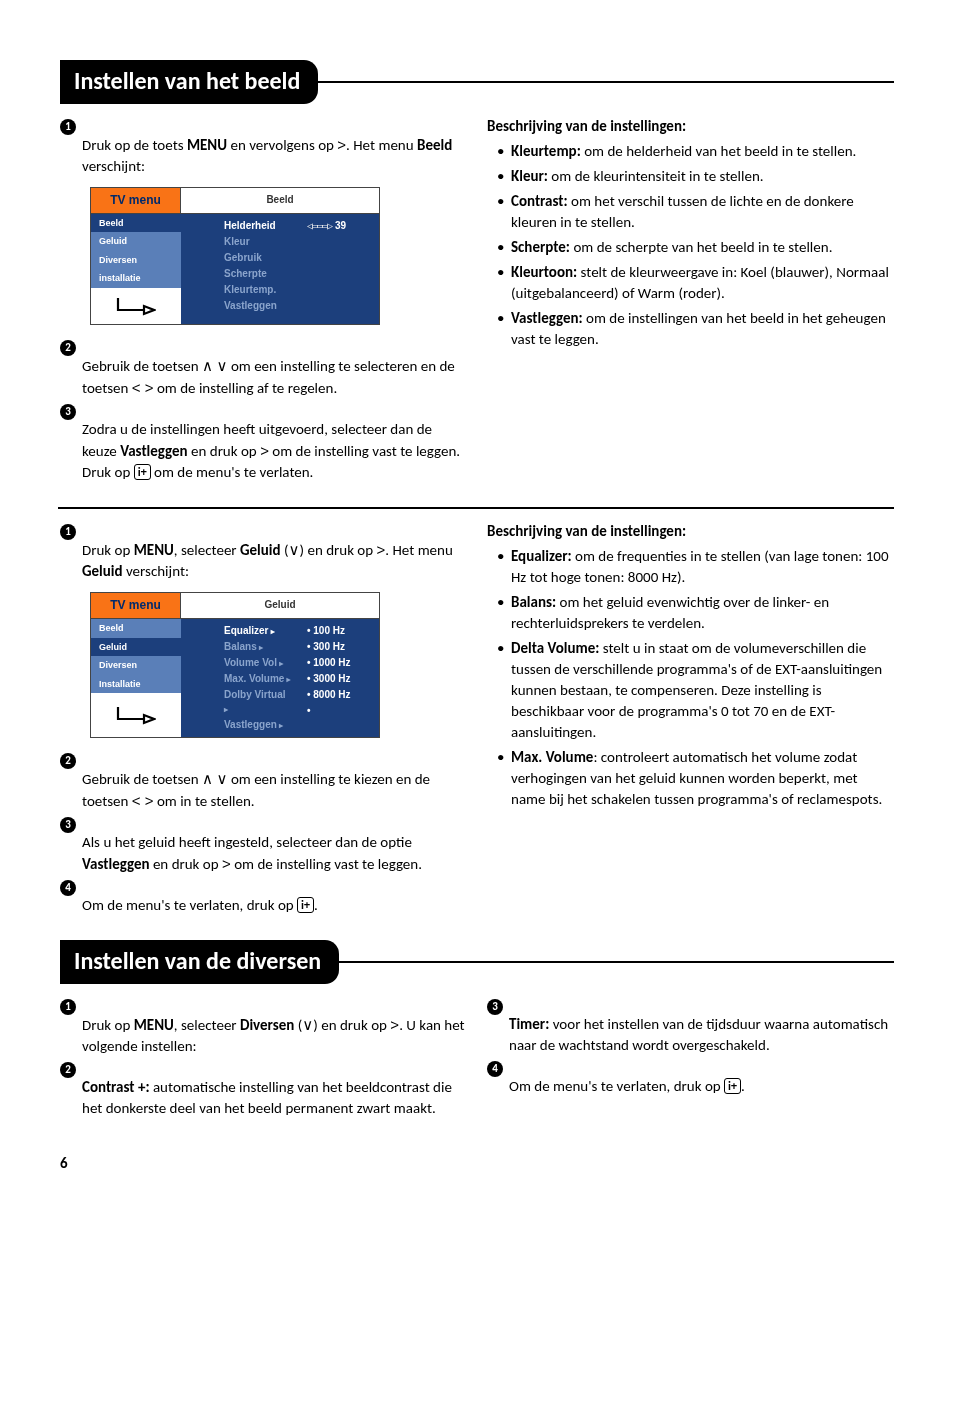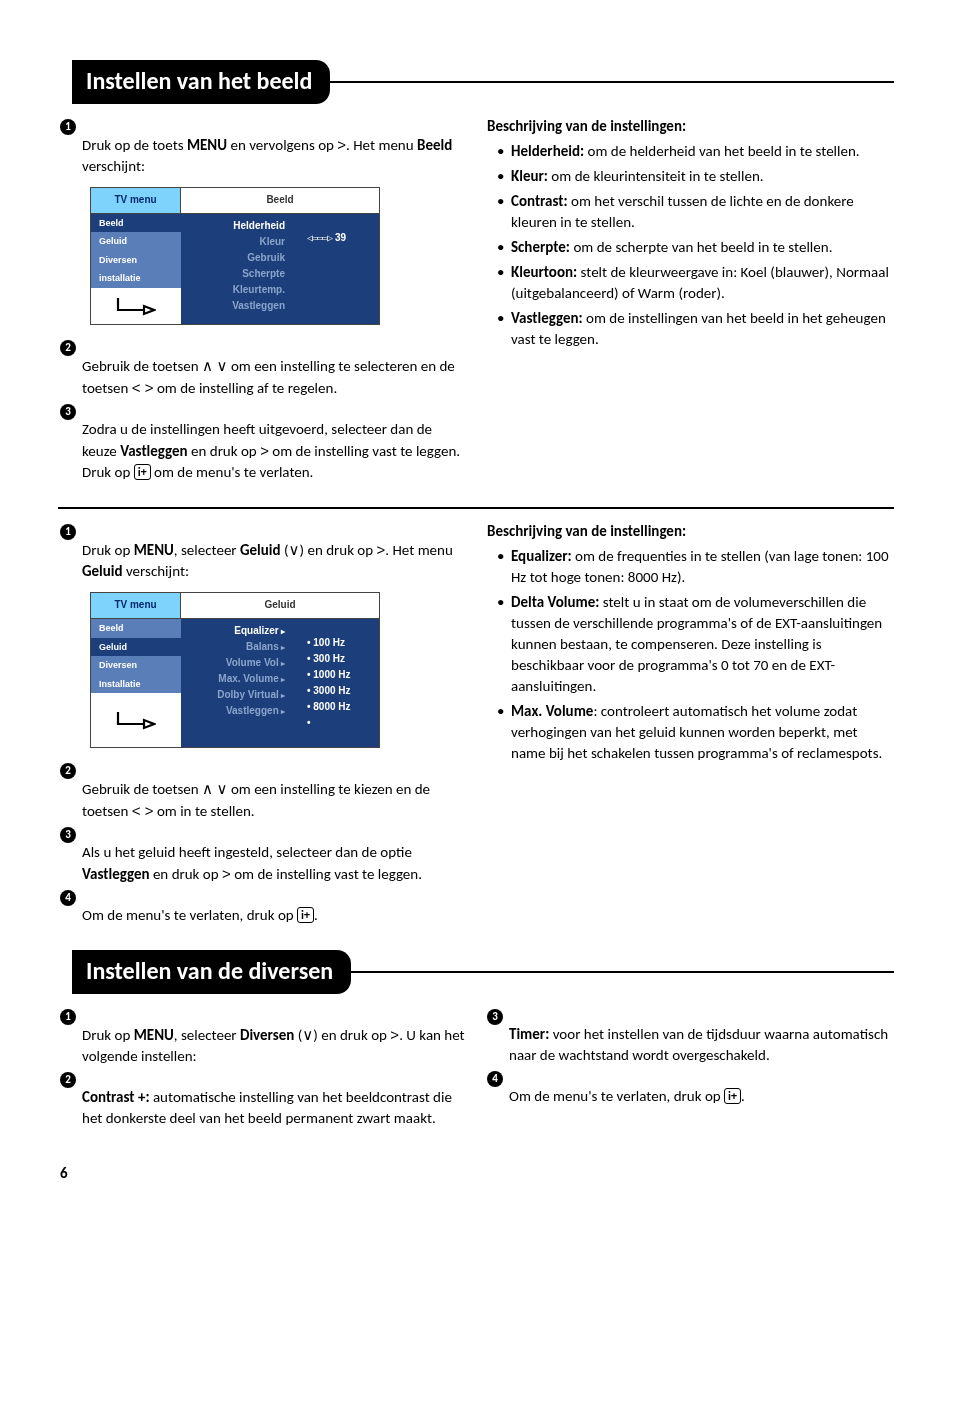--- a/index.html
+++ b/index.html
@@ -18,21 +18,20 @@
     align-items: center;
     margin: 20px 0 10px 0;
   }
   .section-header .pill {
     background: #000;
     color: #fff;
     font-size: 24px;
     font-weight: bold;
     padding: 4px 18px 6px 14px;
     border-radius: 0 14px 14px 0;
-    margin-left: 12px;
   }
   .section-header .line {
     flex: 1;
     height: 2px;
     background: #000;
     margin-left: -2px;
   }
   .two-col {
     display: flex;
     gap: 20px;
@@ -93,28 +92,28 @@
     font-size: 10px;
     font-weight: bold;
     color: #fff;
   }
   .menu-box .header-row {
     display: flex;
     height: 26px;
   }
   .menu-box .side-top {
     width: 90px;
-    background: #7dd3fc;
+    background: #f97316;
     color: #002a6c;
     display: flex;
     align-items: center;
     justify-content: center;
     border-right: 1px solid #444;
     border-bottom: 1px solid #444;
-    font-size: 10px;
+    font-size: 12px;
   }
   .menu-box .main-top {
     flex: 1;
     background: #fff;
     color: #333;
     display: flex;
     align-items: center;
     justify-content: center;
     border-bottom: 1px solid #444;
   }
@@ -143,29 +142,29 @@
     min-height: 36px;
   }
   .menu-box .arrow-box svg { width: 40px; height: 20px; }
   .menu-box .main-body {
     flex: 1;
     background: #1c3f7c;
     display: flex;
   }
   .menu-box .labels {
     flex: 1;
-    padding: 4px 16px;
-    text-align: right;
+    padding: 4px 10px;
+    margin-left: 33px;
   }
   .menu-box .labels div { padding: 1px 0; color: #8aa4cc; }
   .menu-box .labels .hl { color: #fff; }
   .menu-box .labels .arrow-r::after { content: " ▸"; font-size: 8px; }
   .menu-box .values {
     width: 78px;
-    padding: 16px 6px;
+    padding: 4px 6px;
     color: #fff;
   }
   .menu-box .values div { padding: 1px 0; }
   .menu-box .values .dot::before { content: "•  "; }
   .slider {
     display: inline-block;
     font-family: monospace;
     letter-spacing: -1px;
     color: #eee;
   }
@@ -234,21 +233,21 @@
       <div class="step-text">
         <span>Zodra u de instellingen heeft uitgevoerd, selecteer dan de keuze </span><b>Vastleggen</b><span> en druk op </span><span class="glyph">&gt;</span><span> om de instelling vast te leggen.</span><br>
         <span>Druk op </span><span class="iplus">i+</span><span> om de menu's te verlaten.</span>
       </div>
     </div>
   </div>
 
   <div class="col">
     <div class="desc-title">Beschrijving van de instellingen:</div>
     <ul class="desc-list">
-      <li><b>Helderheid:</b><span> om de helderheid van het beeld in te stellen.</span></li>
+      <li><b>Kleurtemp:</b><span> om de helderheid van het beeld in te stellen.</span></li>
       <li><b>Kleur:</b><span> om de kleurintensiteit in te stellen.</span></li>
       <li><b>Contrast:</b><span> om het verschil tussen de lichte en de donkere kleuren in te stellen.</span></li>
       <li><b>Scherpte:</b><span> om de scherpte van het beeld in te stellen.</span></li>
       <li><b>Kleurtoon:</b><span> stelt de kleurweergave in: Koel (blauwer), Normaal (uitgebalanceerd) of Warm (roder).</span></li>
       <li><b>Vastleggen:</b><span> om de instellingen van het beeld in het geheugen vast te leggen.</span></li>
     </ul>
   </div>
 </div>
 
 <div class="section-header">
@@ -319,20 +318,21 @@
       <div class="step-text">
         <span>Om de menu's te verlaten, druk op </span><span class="iplus">i+</span><span>.</span>
       </div>
     </div>
   </div>
 
   <div class="col">
     <div class="desc-title">Beschrijving van de instellingen:</div>
     <ul class="desc-list">
       <li><b>Equalizer:</b><span> om de frequenties in te stellen (van lage tonen: 100 Hz tot hoge tonen: 8000 Hz).</span></li>
+      <li><b>Balans:</b><span> om het geluid evenwichtig over de linker- en rechterluidsprekers te verdelen.</span></li>
       <li><b>Delta Volume:</b><span> stelt u in staat om de volumeverschillen die tussen de verschillende programma's of de EXT-aansluitingen kunnen bestaan, te compenseren. Deze instelling is beschikbaar voor de programma's 0 tot 70 en de EXT-aansluitingen.</span></li>
       <li><b>Max. Volume</b><span>: controleert automatisch het volume zodat verhogingen van het geluid kunnen worden beperkt, met name bij het schakelen tussen programma's of reclamespots.</span></li>
     </ul>
   </div>
 </div>
 
 <div class="section-header">
   <div class="pill">Instellen van de diversen</div>
   <div class="line"></div>
 </div>

